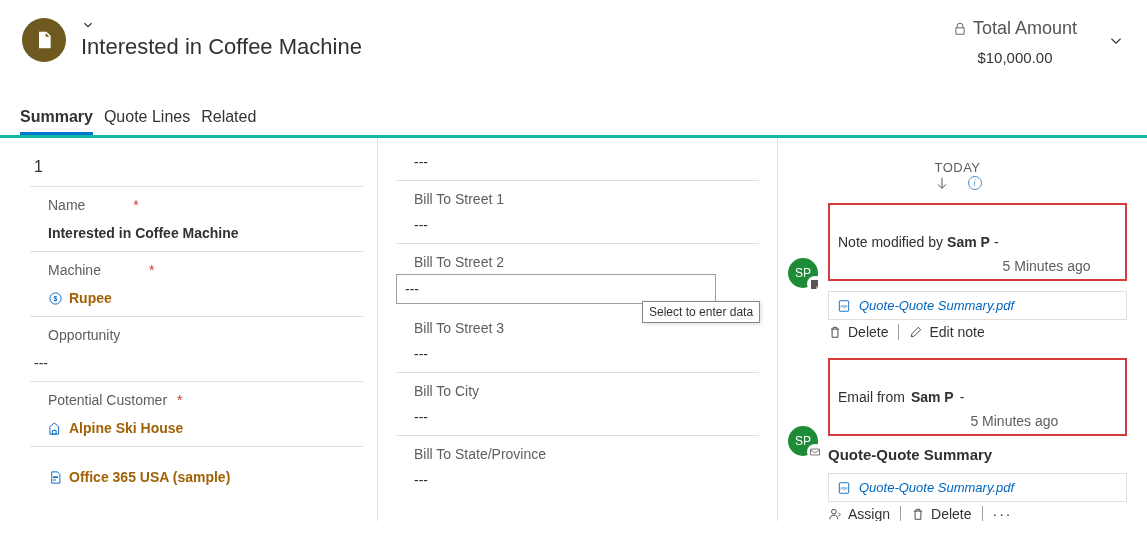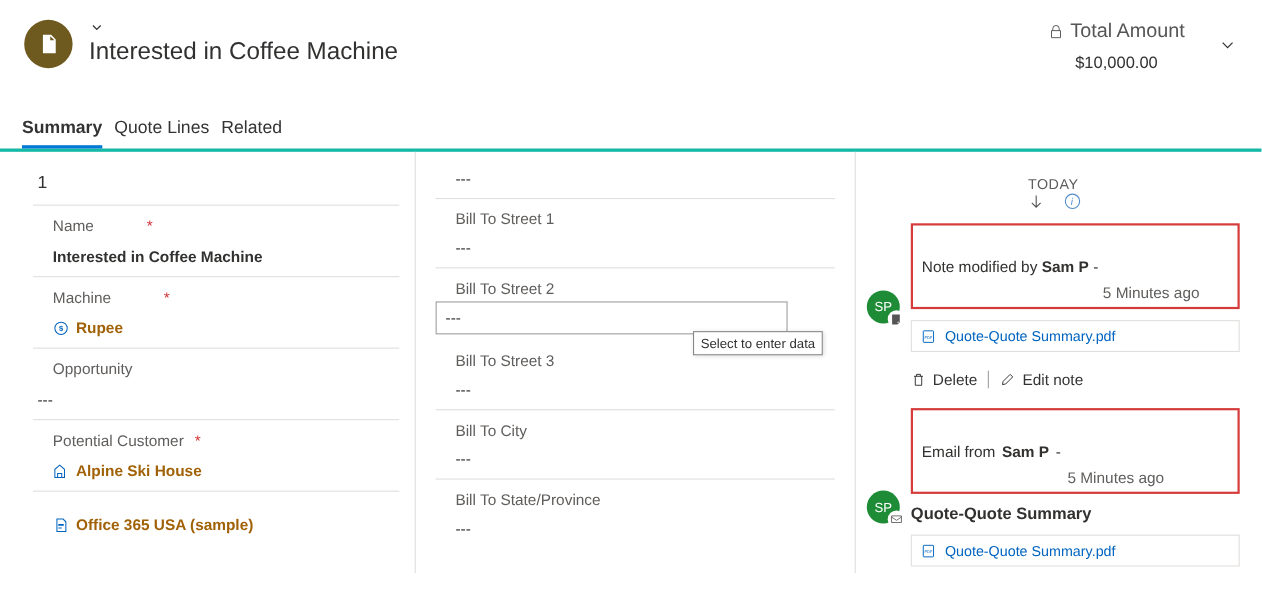--- a/index.html
+++ b/index.html
@@ -51,24 +51,24 @@
   .info-circle { width: 14px; height: 14px; border: 1.2px solid #508cc9; border-radius: 50%; display: inline-flex; align-items: center; justify-content: center; font-size: 9px; color: #508cc9; font-style: italic; }
   
   .activity { display: flex; padding: 4px 0 14px 0; gap: 10px; align-items: center; }
   .avatar { width: 30px; height: 30px; border-radius: 50%; background: #1e8b37; color: #fff; font-size: 12px; display: flex; align-items: center; justify-content: center; position: relative; flex-shrink: 0; margin-top: 2px; }
   .avatar-badge { position: absolute; bottom: -4px; right: -5px; width: 16px; height: 16px; background: #fff; border-radius: 50%; display: flex; align-items: center; justify-content: center; }
   .activity-body { flex: 1; }
   .activity-head { border: 2px solid #d63b3b; padding: 5px 8px; display: flex; align-items: center; gap: 4px; font-size: 14px; margin-bottom: 10px; }
   .ago { color: #605e5c; margin-top: 48px; }
   .bold-inline { font-weight: 600; }
   
-  .attachment { border: 1px solid #e1dfdd; padding: 6px 8px; display: flex; align-items: center; gap: 8px; color: #0064bf; font-size: 13px; cursor: pointer; }
+  .attachment { border: 1px solid #e1dfdd; padding: 6px 8px; display: flex; align-items: center; gap: 8px; color: #0064bf; font-size: 13px; cursor: pointer; font-style: italic; }
   .pdf-icon { width: 14px; height: 14px; }
   
-  .activity-actions { display: flex; gap: 10px; align-items: center; margin-top: 17px; font-size: 14px; color: #333; }
+  .activity-actions { display: flex; gap: 10px; align-items: center; margin-top: 4px; font-size: 14px; color: #333; }
   .act-btn { display: flex; align-items: center; gap: 6px; cursor: pointer; }
   .divider { width: 1px; height: 16px; background: #a19f9d; }
   .more-dots { letter-spacing: 2px; cursor: pointer; }
   
   .activity-title { font-size: 15px; font-weight: 600; margin: 6px 0 10px 0; }
 </style>
 </head>
 <body>
 
 <div class="header">
@@ -158,21 +158,21 @@
       <div class="field-value">---</div>
     </div>
     <div class="field">
       <div class="field-row"><span class="field-label">Bill To Street 1</span></div>
       <div class="field-value">---</div>
     </div>
     <div class="field" style="padding-bottom:0; border-bottom:none;">
       <div class="field-row"><span class="field-label">Bill To Street 2</span></div>
       <div class="input-box" style="margin-left:-18px; width:320px;"><span>---</span></div>
     </div>
-    <div class="tooltip" style="top:163px; left:252px;">Select to enter data</div>
+    <div class="tooltip" style="top:163px; left:264px;">Select to enter data</div>
     <div class="field" style="margin-top:6px;">
       <div class="field-row"><span class="field-label">Bill To Street 3</span></div>
       <div class="field-value">---</div>
     </div>
     <div class="field">
       <div class="field-row"><span class="field-label">Bill To City</span></div>
       <div class="field-value">---</div>
     </div>
     <div class="field" style="border-bottom:none;">
       <div class="field-row"><span class="field-label">Bill To State/Province</span></div>

